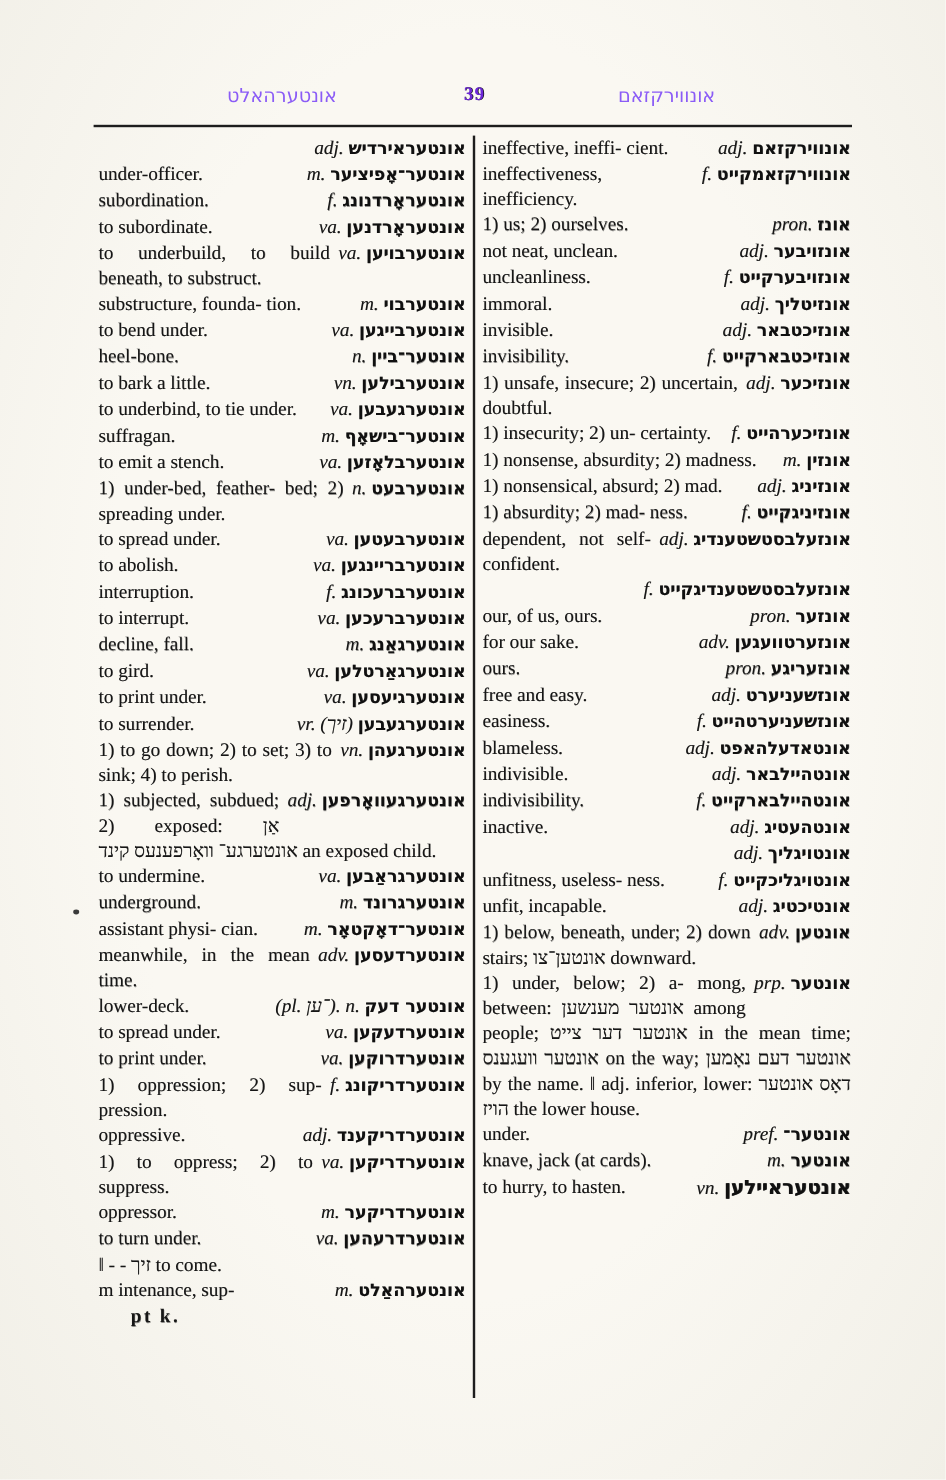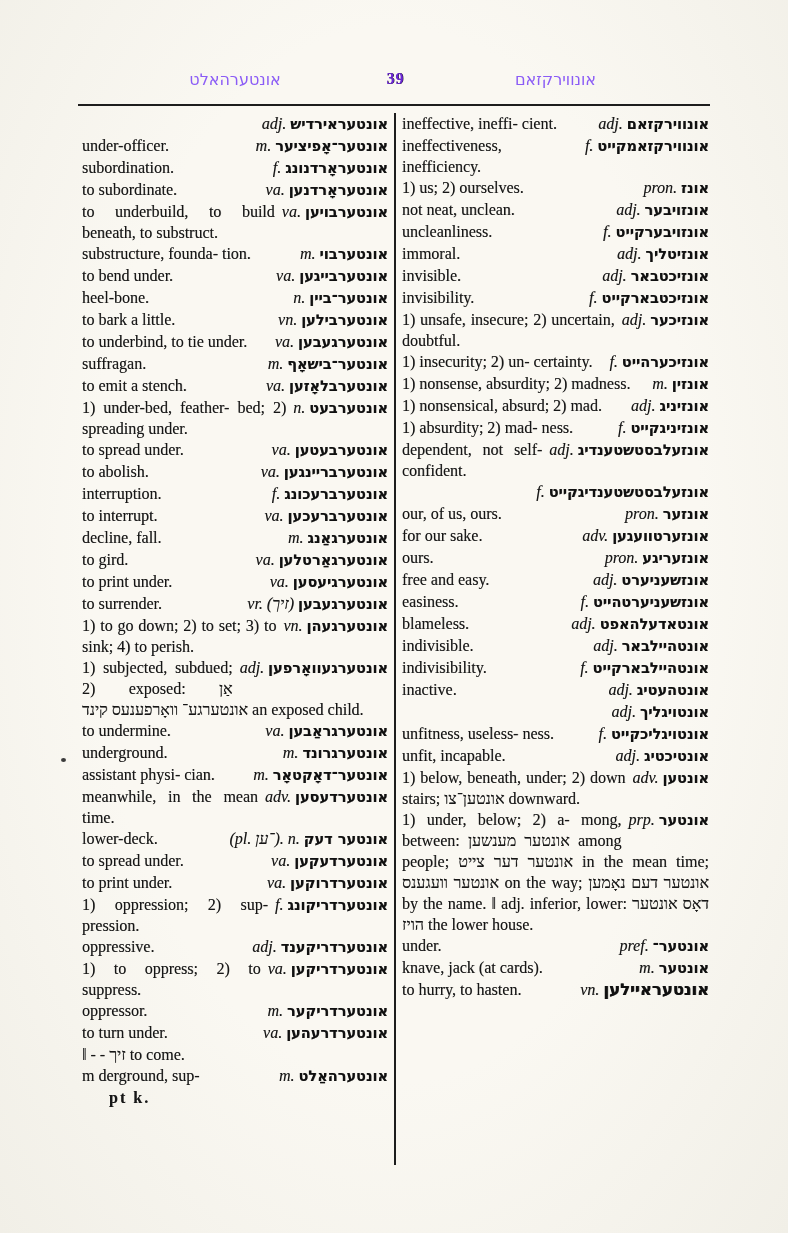--- a/index.html
+++ b/index.html
@@ -84,21 +84,21 @@
         <div class="entry"><span class="yi-block"><span class="pos">adv.</span> <span class="yi">אונטערדעסען</span></span><span class="en">meanwhile, in the mean time.</span></div>
         <div class="entry"><span class="yi-block"><span class="pos">(pl. ־ען). n.</span> <span class="yi">אונטער דעק</span></span><span class="en">lower-deck.</span></div>
         <div class="entry"><span class="yi-block"><span class="pos">va.</span> <span class="yi">אונטערדעקען</span></span><span class="en">to spread under.</span></div>
         <div class="entry"><span class="yi-block"><span class="pos">va.</span> <span class="yi">אונטערדרוקען</span></span><span class="en">to print under.</span></div>
         <div class="entry"><span class="yi-block"><span class="pos">f.</span> <span class="yi">אונטערדריקונג</span></span><span class="en">1) oppression; 2) sup- pression.</span></div>
         <div class="entry"><span class="yi-block"><span class="pos">adj.</span> <span class="yi">אונטערדריקענד</span></span><span class="en">oppressive.</span></div>
         <div class="entry"><span class="yi-block"><span class="pos">va.</span> <span class="yi">אונטערדריקען</span></span><span class="en">1) to oppress; 2) to suppress.</span></div>
         <div class="entry"><span class="yi-block"><span class="pos">m.</span> <span class="yi">אונטערדריקער</span></span><span class="en">oppressor.</span></div>
         <div class="entry"><span class="yi-block"><span class="pos">va.</span> <span class="yi">אונטערדרעהען</span></span><span class="en">to turn under.</span></div>
         <div class="entry"><span class="en">‖ - - זיך to come.</span></div>
-        <div class="entry"><span class="yi-block"><span class="pos">m.</span> <span class="yi">אונטערהאַלט</span></span><span class="en">m derground, sup-</span></div>
+        <div class="entry"><span class="yi-block"><span class="pos">m.</span> <span class="yi">אונטערהאַלט</span></span><span class="en">m intenance, sup-</span></div>
         <div class="entry damaged"><span class="en">pt k.</span></div>
       </div>
     <div class="divider"></div>
     <div class="col col-right">
         <div class="entry"><span class="yi-block"><span class="pos">adj.</span> <span class="yi">אונווירקזאם</span></span><span class="en">ineffective, ineffi- cient.</span></div>
         <div class="entry"><span class="yi-block"><span class="pos">f.</span> <span class="yi">אונווירקזאמקייט</span></span><span class="en">ineffectiveness, inefficiency.</span></div>
         <div class="entry"><span class="yi-block"><span class="pos">pron.</span> <span class="yi">אונז</span></span><span class="en">1) us; 2) ourselves.</span></div>
         <div class="entry"><span class="yi-block"><span class="pos">adj.</span> <span class="yi">אונזויבער</span></span><span class="en">not neat, unclean.</span></div>
         <div class="entry"><span class="yi-block"><span class="pos">f.</span> <span class="yi">אונזויבערקייט</span></span><span class="en">uncleanliness.</span></div>
         <div class="entry"><span class="yi-block"><span class="pos">adj.</span> <span class="yi">אונזיטליך</span></span><span class="en">immoral.</span></div>

